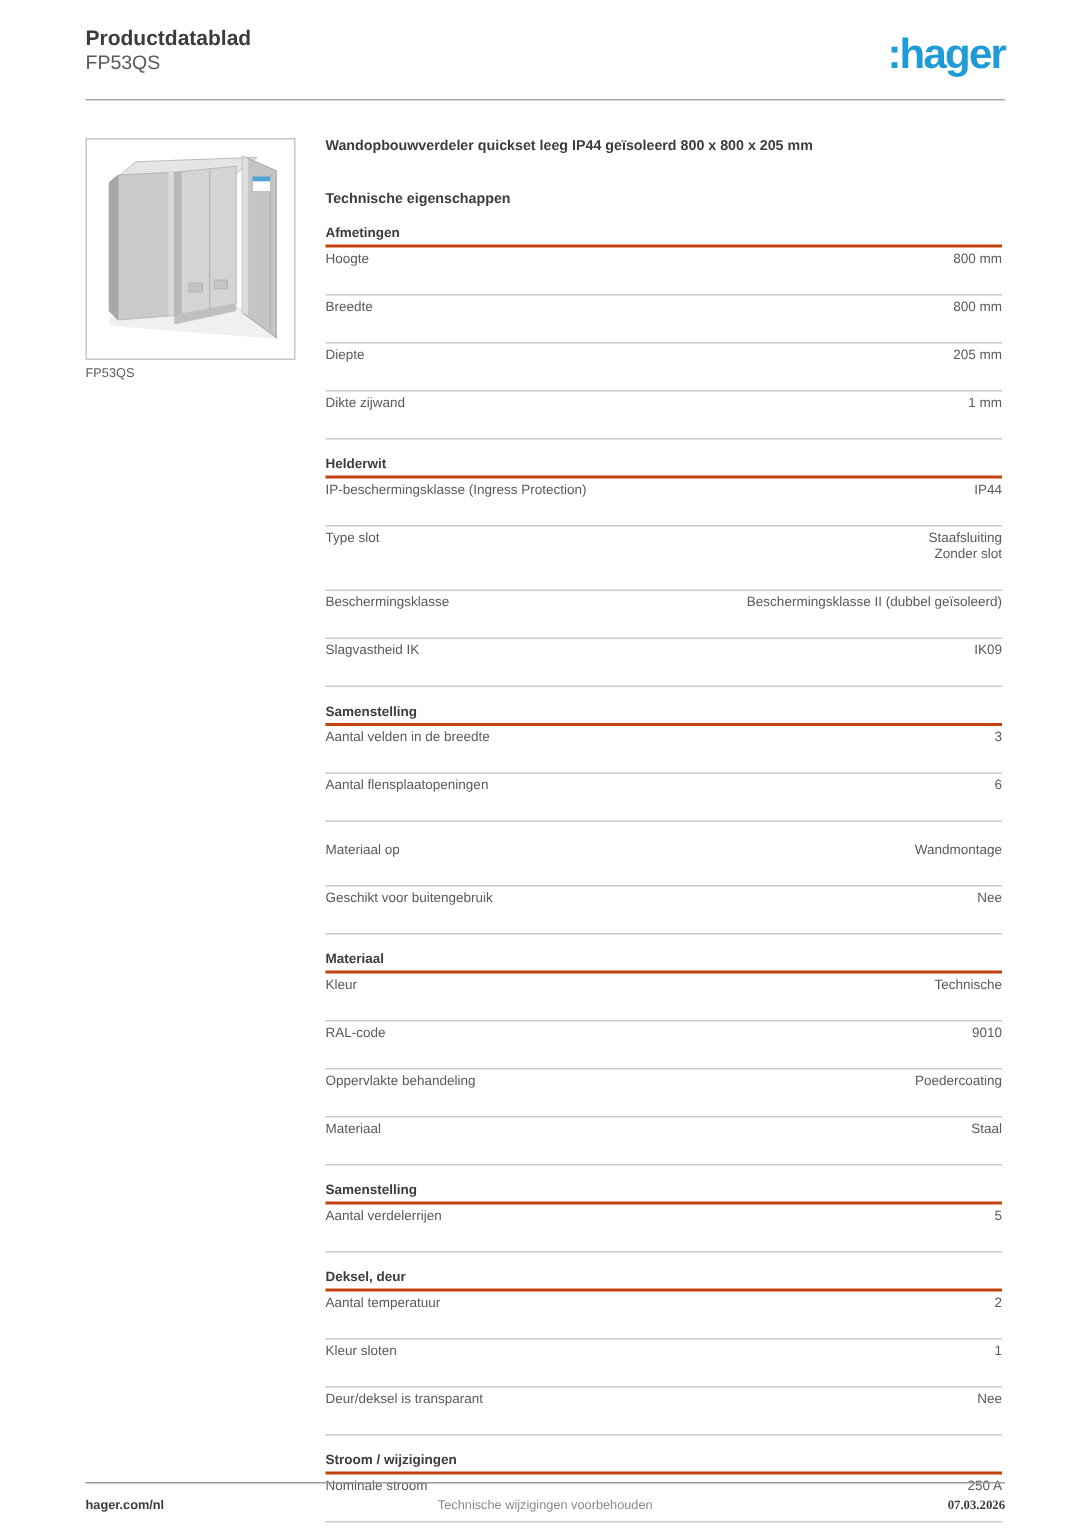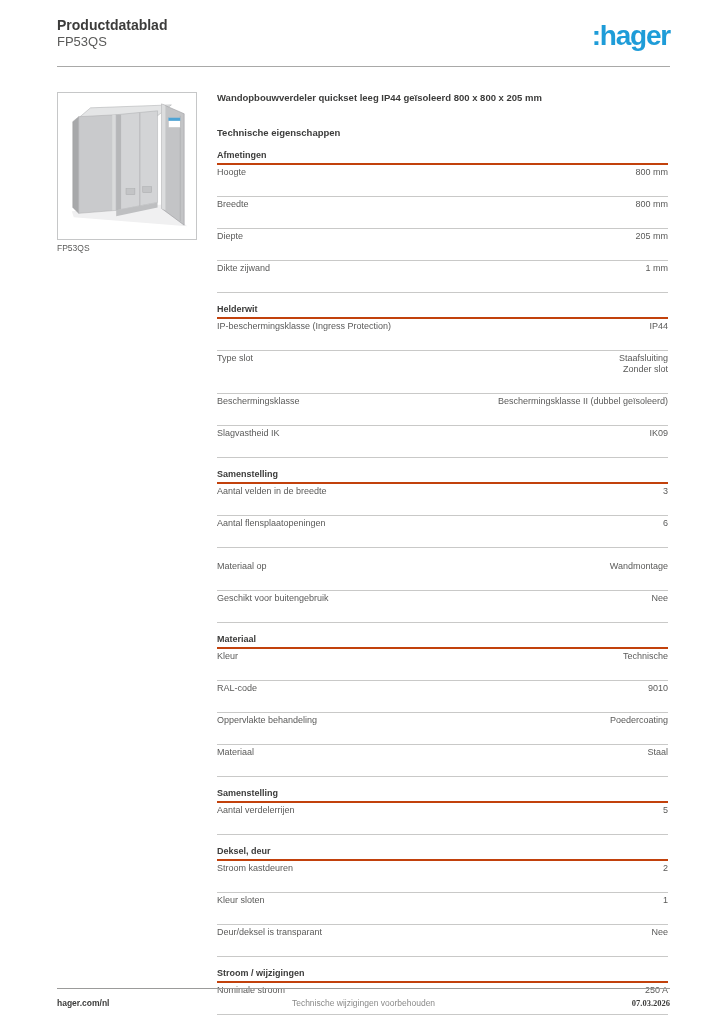--- a/index.html
+++ b/index.html
@@ -203,21 +203,21 @@
     <span class="spec-label">Aantal verdelerrijen</span>
     <span class="spec-value">5</span>
   </div>
 </div>
   </section>
 
   <section class="spec-section">
     <h3 class="section-title">Deksel, deur</h3>
     <div class="section-rows">
   <div class="spec-row">
-    <span class="spec-label">Stroom kastdeuren</span>
+    <span class="spec-label">Aantal temperatuur</span>
     <span class="spec-value">2</span>
   </div>
 
   <div class="spec-row">
     <span class="spec-label">Kleur sloten</span>
     <span class="spec-value">1</span>
   </div>
 
   <div class="spec-row">
     <span class="spec-label">Deur/deksel is transparant</span>

